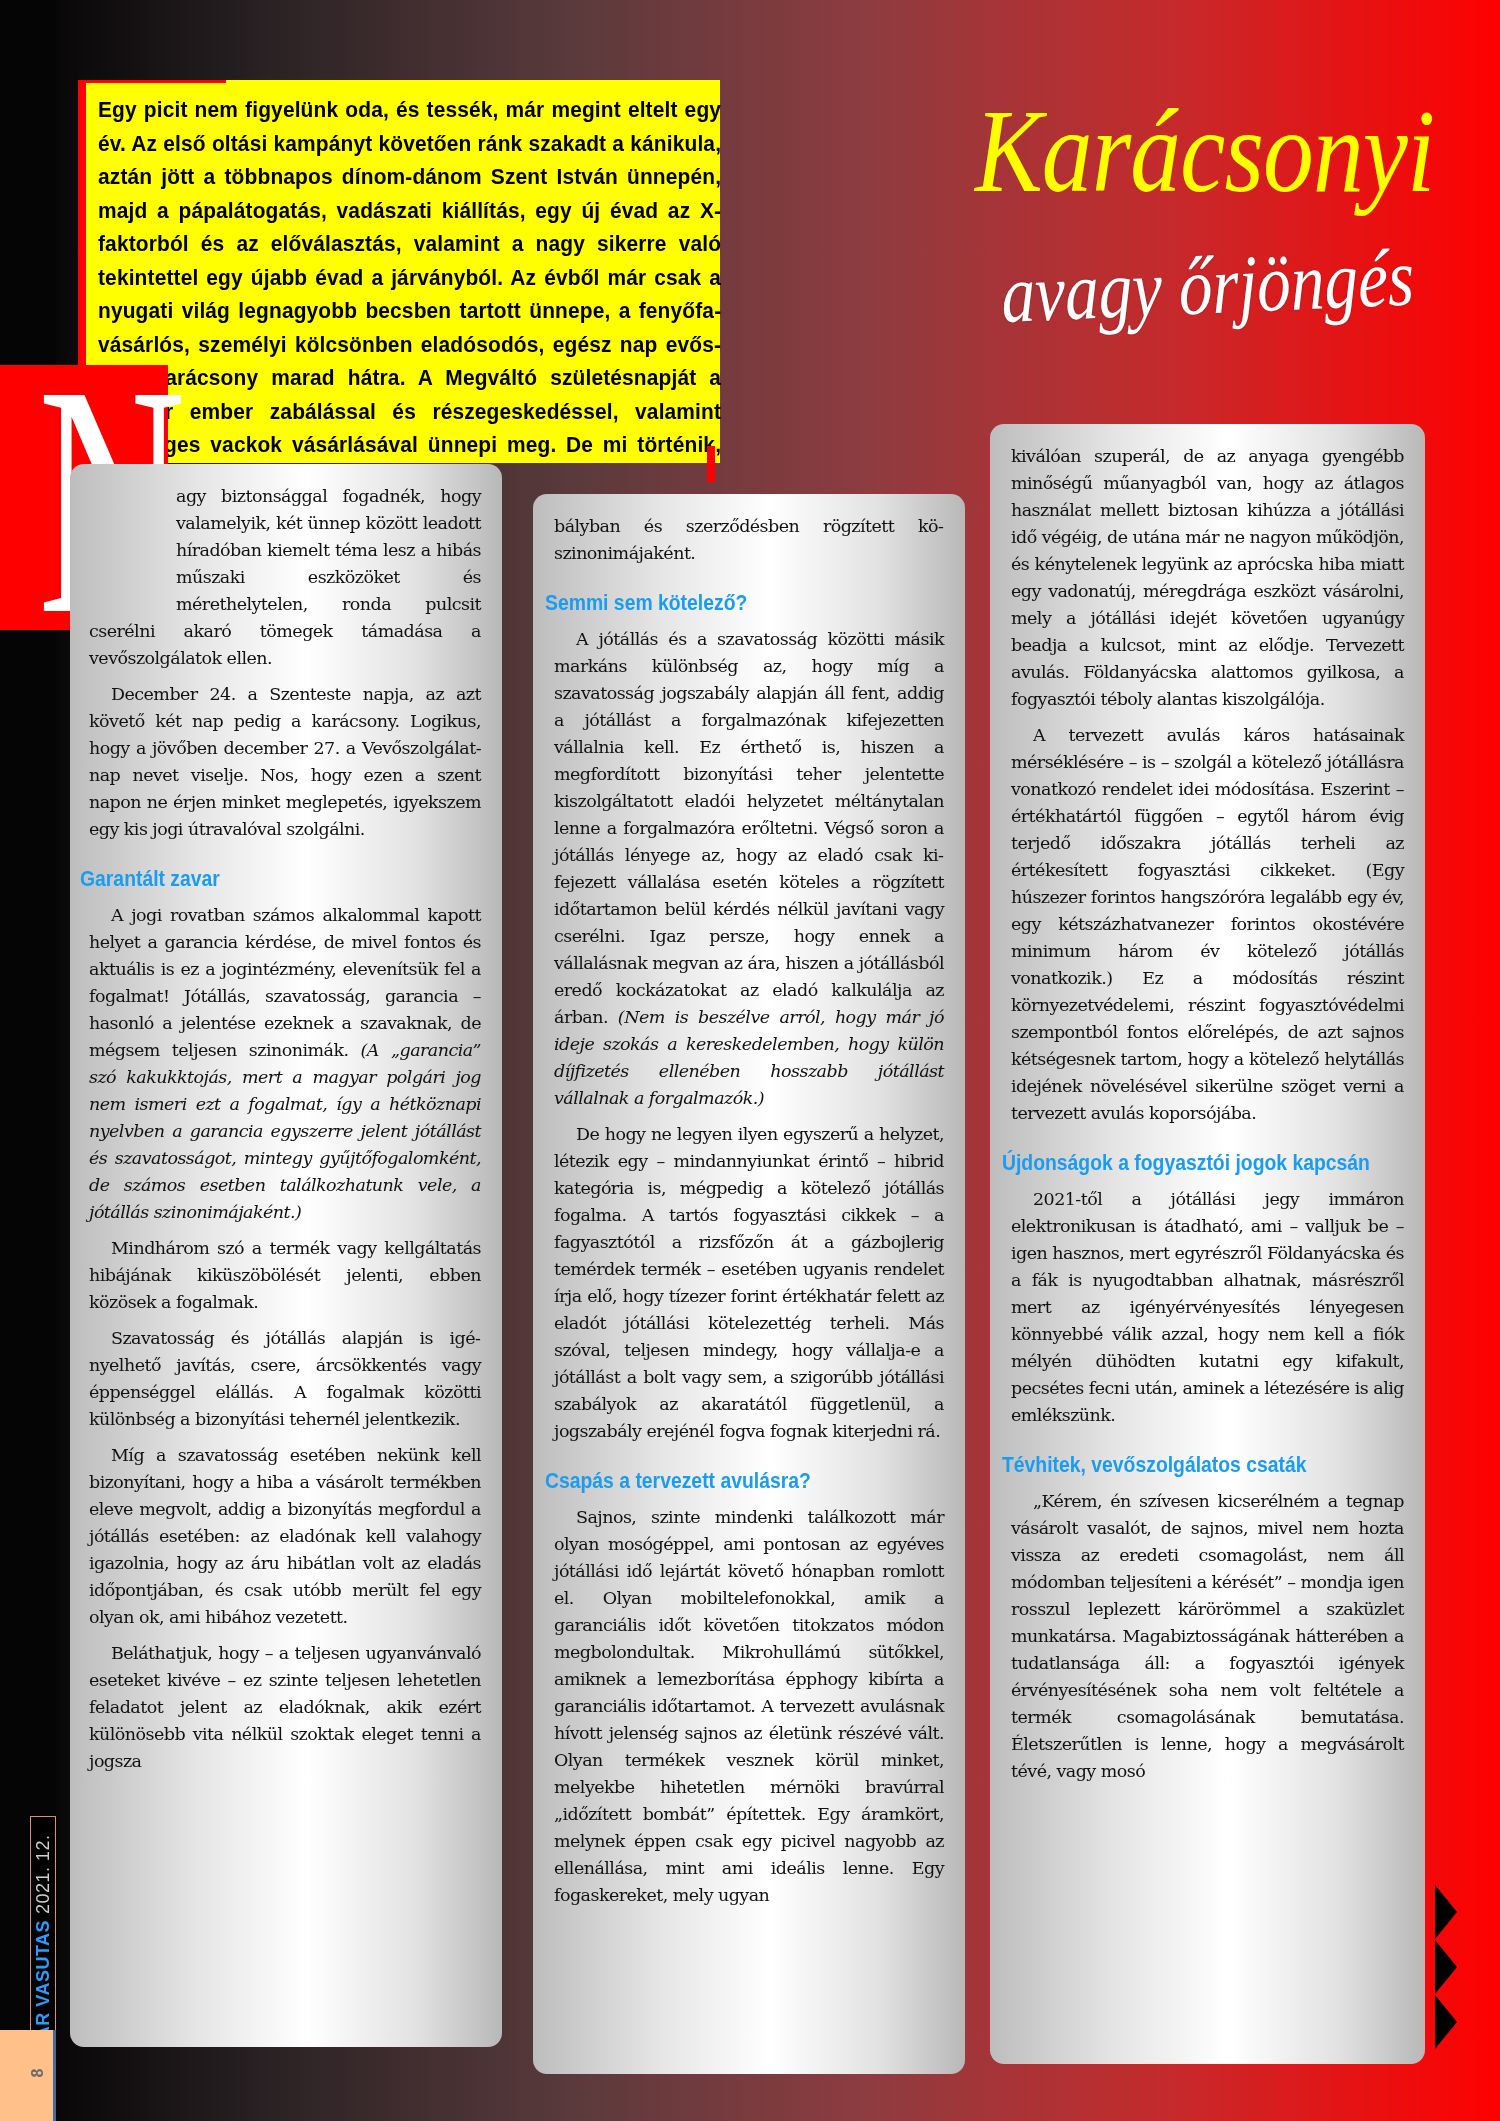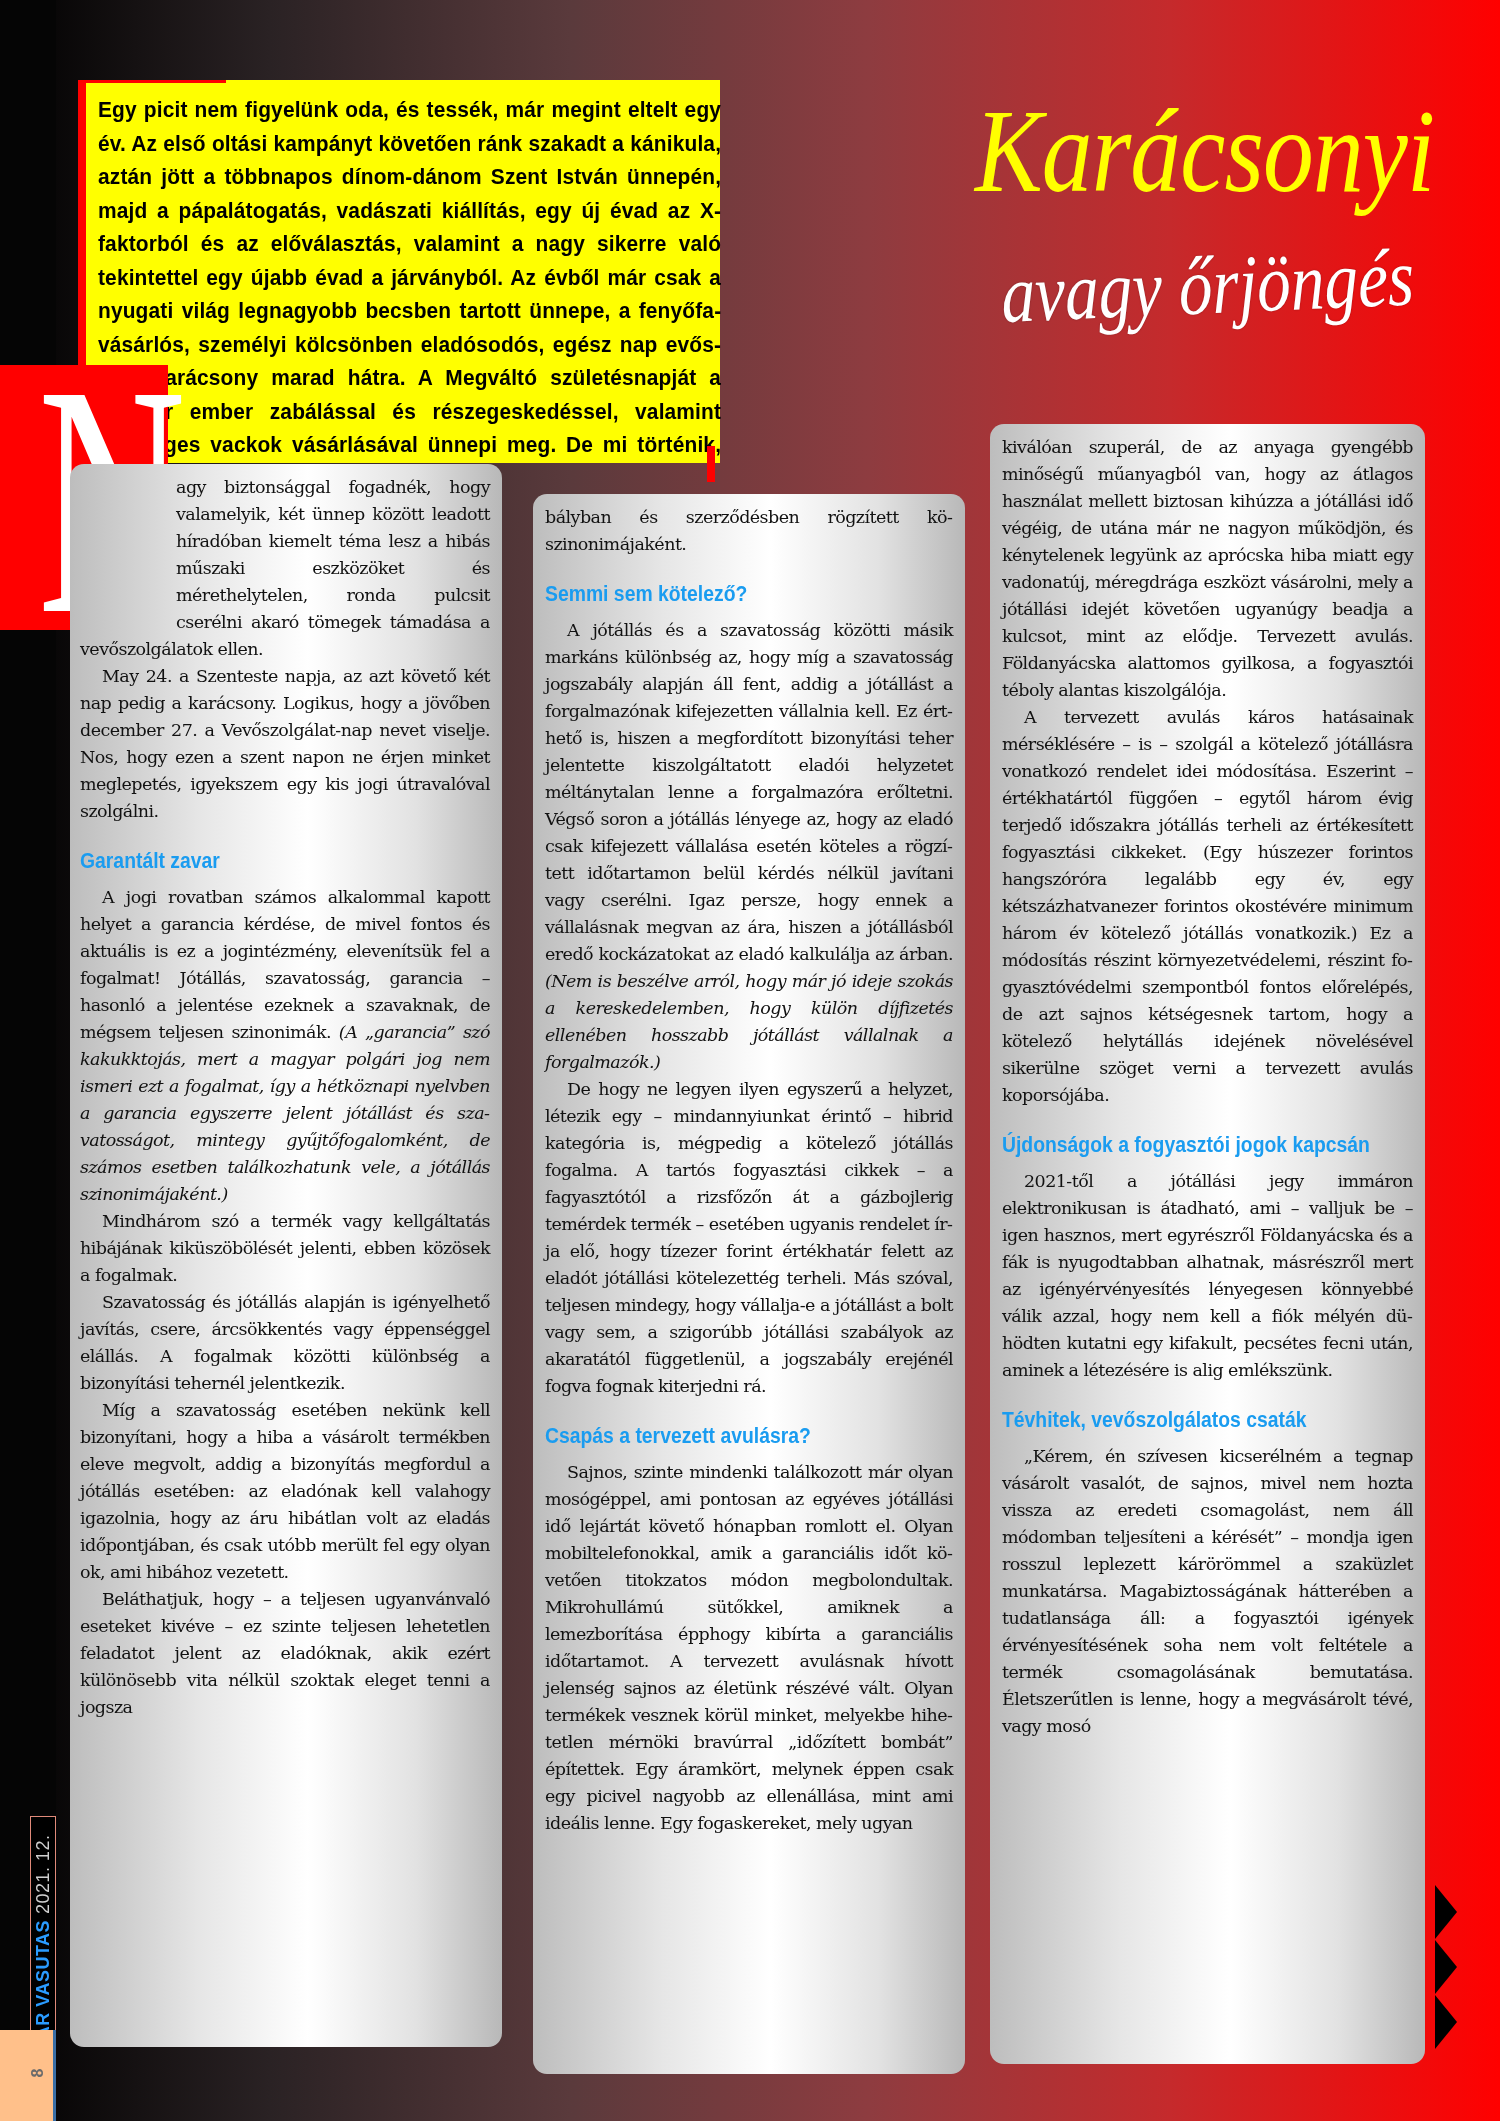--- a/index.html
+++ b/index.html
@@ -73,21 +73,21 @@
   .col {
     position: absolute; border-radius: 14px; box-sizing: border-box;
     background: linear-gradient(to right, #bdbdbd 0%, #e6e6e6 30%, #ffffff 55%, #e2e2e2 80%, #b8b8b8 100%);
     padding: 10px 12px; color: #111;
     font-family: "DejaVu Serif", serif; font-size: 17.5px; line-height: 27px;
     text-align: justify; hyphens: manual; overflow: hidden;
   }
   #col-1 { left: 70px; top: 464px; width: 432px; height: 1583px; padding-left: 10px; padding-right: 12px; }
   #col-2 { left: 533px; top: 494px; width: 432px; height: 1580px; }
   #col-3 { left: 990px; top: 424px; width: 435px; height: 1640px; }
-  .col p { margin: 0; text-indent: 22px; letter-spacing: -0.55px; word-spacing: 0px; }
+  .col p { margin: 9px; text-indent: 22px; letter-spacing: -0.55px; word-spacing: 0px; }
   .col p.noindent { text-indent: 0; }
   .col h3 {
     margin: 22px 0 10px 0; color: #1a9cf0; font-family: "Liberation Sans", sans-serif;
     font-weight: bold; font-size: 22px; line-height: 27px;
     transform: scaleX(0.88); transform-origin: left top; width: 114%;
   }
   .col em { }
   #col1-float { float: left; width: 96px; height: 136px; }
 
   
@@ -123,21 +123,21 @@
 <div class="abs" id="dropcap-box">
   <span id="dropcap-letter">N</span>
 </div>
 
 <div class="abs" id="title-main">Karácsonyi</div>
 <div class="abs" id="title-sub">avagy őrjöngés</div>
 
 <div class="col" id="col-1">
   <div id="col1-float"></div>
   <p class="noindent">agy biztonsággal fogadnék, hogy valamelyik, két ünnep között leadott híradóban kiemelt té­ma lesz a hibás műszaki esz­közöket és mérethelytelen, ronda pulcsit cserélni akaró tömegek támadása a vevőszolgálatok ellen.</p>
-  <p>May 24. a Szenteste napja, az azt követő két nap pedig a karácsony. Logikus, hogy a jövőben december 27. a Vevőszolgálat-nap nevet viselje. Nos, hogy ezen a szent napon ne érjen min­ket meglepetés, igyekszem egy kis jogi útravalóval szolgálni.</p>
+  <p>December 24. a Szenteste napja, az azt követő két nap pedig a karácsony. Logikus, hogy a jövőben december 27. a Vevőszolgálat-nap nevet viselje. Nos, hogy ezen a szent napon ne érjen min­ket meglepetés, igyekszem egy kis jogi útravalóval szolgálni.</p>
   <h3>Garantált zavar</h3>
   <p><span>A jogi rovatban számos alkalommal kapott helyet a garancia kérdése, de mivel fontos és aktuális is ez a jogin­tézmény, elevenítsük fel a fogalmat! Jótállás, szavatosság, garancia – hason­ló a jelentése ezeknek a szavaknak, de mégsem teljesen szinonimák.</span> <em>(A „ga­rancia” szó kakukktojás, mert a ma­gyar polgári jog nem ismeri ezt a fogal­mat, így a hétköznapi nyelvben a ga­rancia egyszerre jelent jótállást és sza­vatosságot, mintegy gyűjtőfogalom­ként, de számos esetben találkozha­tunk vele, a jótállás szinonimájaként.)</em></p>
   <p>Mindhárom szó a termék vagy kell­gáltatás hibájának kiküszöbölését je­lenti, ebben közösek a fogalmak.</p>
   <p>Szavatosság és jótállás alapján is igé­nyelhető javítás, csere, árcsökkentés vagy éppenséggel elállás. A fogalmak közöt­ti különbség a bizonyítási tehernél je­lentkezik.</p>
   <p>Míg a szavatosság esetében nekünk kell bizonyítani, hogy a hiba a vásárolt termékben eleve megvolt, addig a bi­zonyítás megfordul a jótállás esetében: az eladónak kell valahogy igazolnia, hogy az áru hibátlan volt az eladás idő­pontjában, és csak utóbb merült fel egy olyan ok, ami hibához vezetett.</p>
   <p>Beláthatjuk, hogy – a teljesen ugyan­vánvaló eseteket kivéve – ez szinte tel­jesen lehetetlen feladatot jelent az eladóknak, akik ezért különösebb vita nélkül szoktak eleget tenni a jogsza­</p>
 </div>
 
 <div class="col" id="col-2">
   <p class="noindent">bályban és szerződésben rögzített kö­szinonimájaként.</p>

